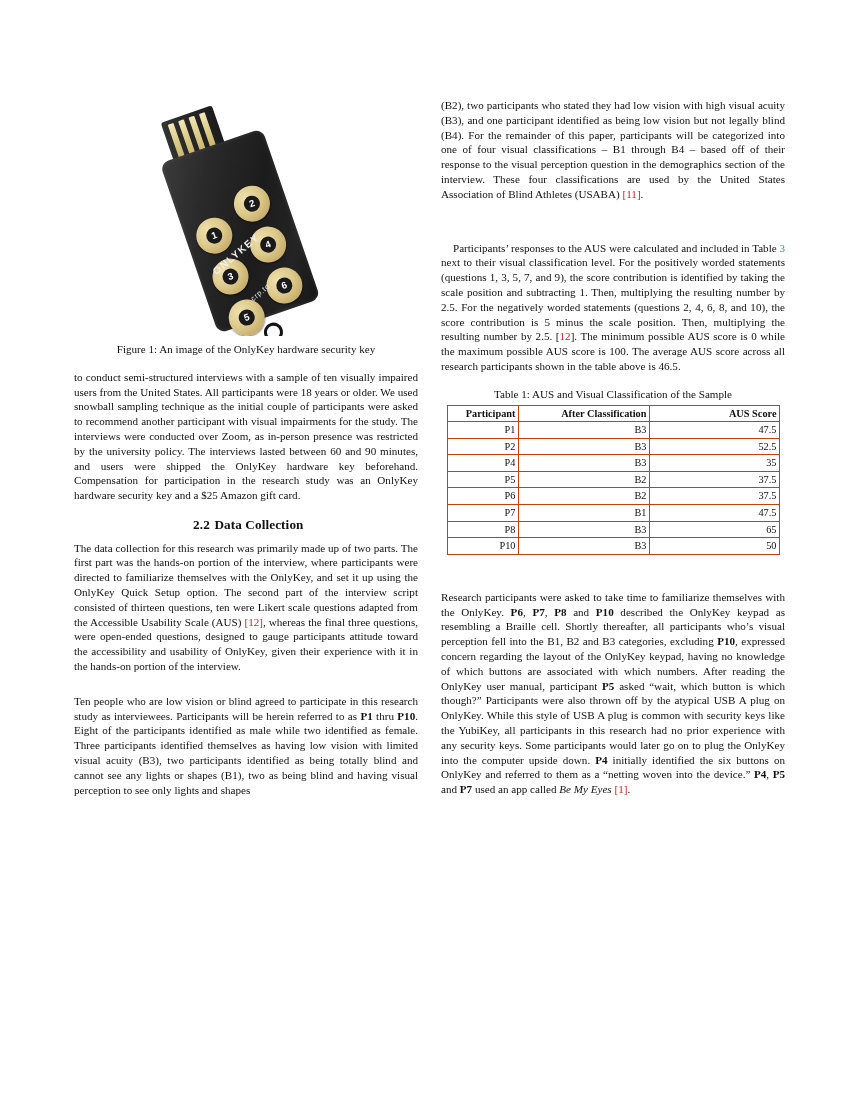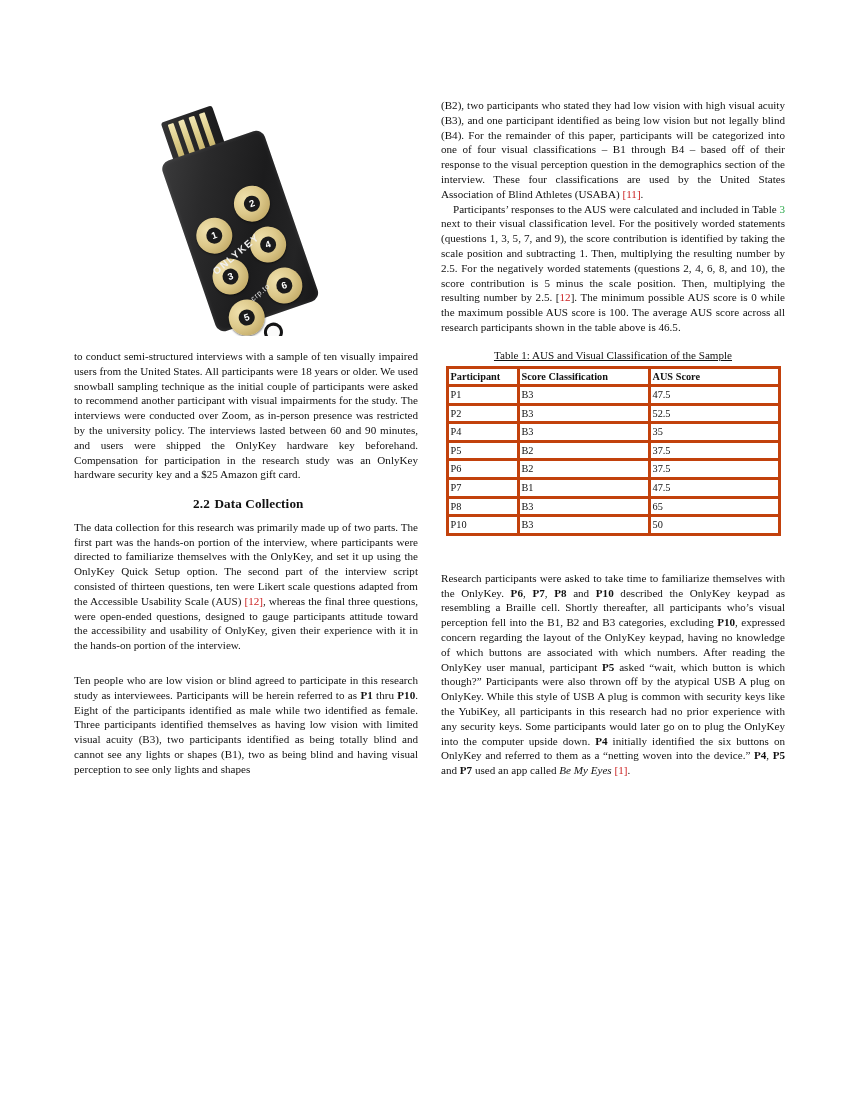--- a/index.html
+++ b/index.html
@@ -34,21 +34,21 @@
   }
   .col-left  { left: 74px;  top: 98px; }
   .col-right { left: 441px; top: 98px; }
 
   p {
     margin: 0 0 0 0;
     text-indent: 0;
     text-align: justify;
     hyphens: none;
   }
-  p.indent { text-indent: 12px; }
+  p.indent { text-indent: 12px; margin-top: 39px; }
   p + p { margin-top: 0; }
 
   .gap-sm { height: 7px; }
   .gap-md { height: 13px; }
 
   h2.section {
     font-size: 13.2px;
     font-weight: bold;
     margin: 0;
     letter-spacing: 0.1px;
@@ -192,32 +192,31 @@
     text-align: center;
     font-size: 11.1px;
   }
 
   
   .table-block { margin: 0; }
   .table-caption {
     text-align: center;
     font-size: 11.1px;
     margin-bottom: 3px;
-    text-decoration: underline;
   }
   table.aus {
     border-collapse: collapse;
     width: 332px;
     margin: 0 auto;
     font-size: 10.3px;
     table-layout: fixed;
   }
   table.aus th, table.aus td {
-    border: 3px solid #c2410c;
-    text-align: left;
+    border: 1px solid #c2410c;
+    text-align: right;
     padding: 1px 2px;
     line-height: 1.32;
   }
   table.aus th { font-weight: bold; }
   table.aus col.c1 { width: 71px; }
   table.aus col.c2 { width: 131px; }
   table.aus col.c3 { width: 130px; }
 </style>
 </head>
 <body>
@@ -253,20 +252,21 @@
               </div>
             <div class="btn b6">
                 <span class="lbl">6</span>
               </div>
             <div class="brand">ONLYKEY</div>
             <div class="crp">crp.to</div>
             <div class="ring-hole"></div>
           </div>
         </div>
       </div>
+      <div class="fig-caption">Figure 1: An image of the OnlyKey hardware security key</div>
     </div>
 
     <div class="gap-md"></div>
 
     <p>to conduct semi-structured interviews with a sample of ten visually impaired users from the United States. All participants were 18 years or older. We used snowball sampling technique as the initial couple of participants were asked to recommend another participant with visual impairments for the study. The interviews were conducted over Zoom, as in-person presence was restricted by the university policy. The interviews lasted between 60 and 90 minutes, and users were shipped the OnlyKey hardware key beforehand. Compensation for participation in the research study was an OnlyKey hardware security key and a $25 Amazon gift card.</p>
 
     <div class="gap-md"></div>
 
     <h2 class="section">
       <span class="num">2.2</span><span>Data Collection</span>
@@ -297,21 +297,21 @@
       <div class="table-caption">Table 1: AUS and Visual Classification of the Sample</div>
       <table class="aus">
         <colgroup>
             <col class="c1">
             <col class="c2">
             <col class="c3">
           </colgroup>
         <thead>
           <tr>
             <th>Participant</th>
-            <th>Score Classification</th>
+            <th>After Classification</th>
             <th>AUS Score</th>
           </tr>
         </thead>
         <tbody>
           <tr>
               <td>P1</td>
               <td>B3</td>
               <td>47.5</td>
             </tr>
           <tr>

